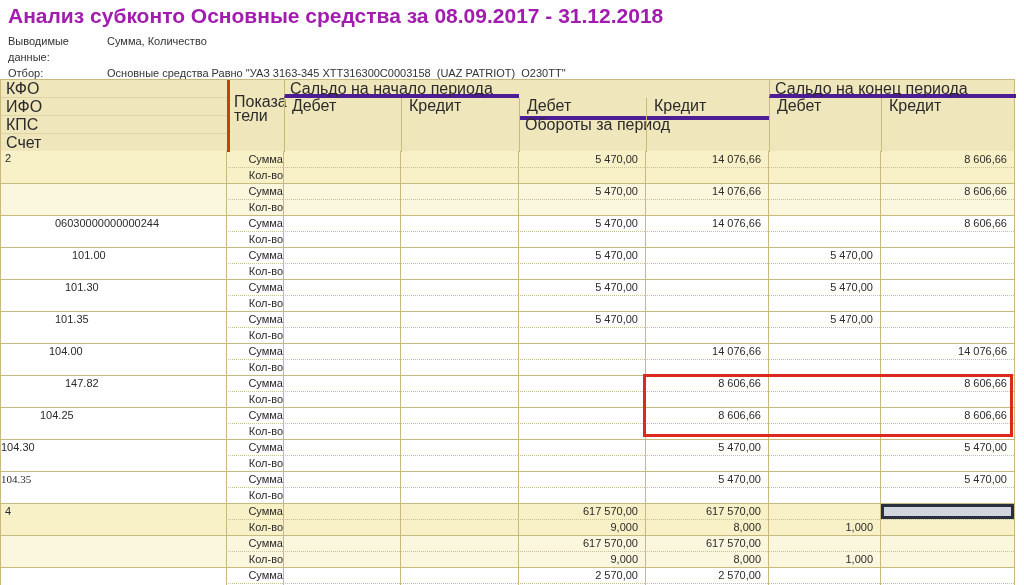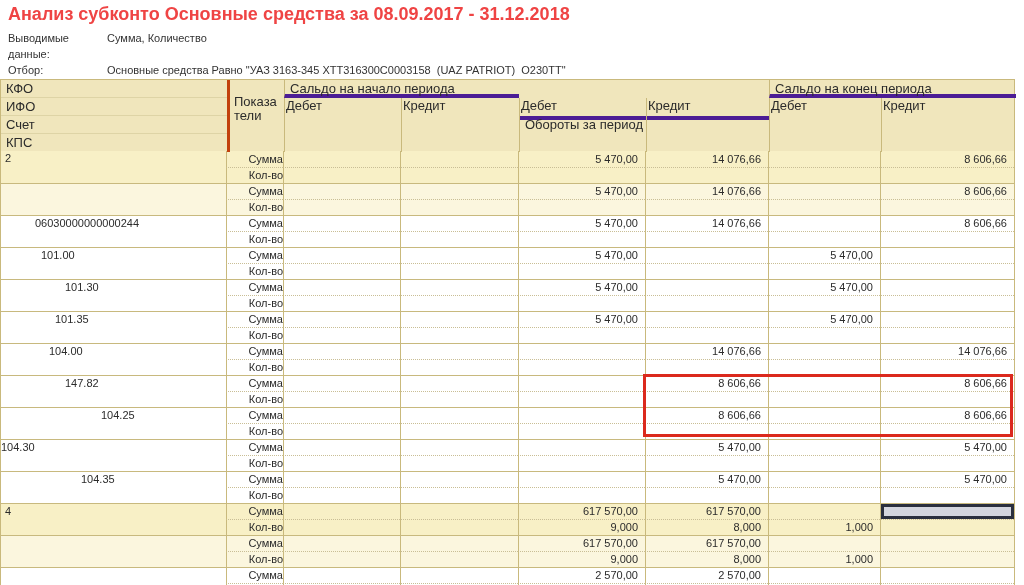--- a/index.html
+++ b/index.html
@@ -1,42 +1,42 @@
 <!DOCTYPE html>
 <html><head>
 <meta charset="utf-8">
 <style>
   * { box-sizing: border-box; margin: 0; padding: 0; }
   html, body { width: 1024px; height: 585px; overflow: hidden; background: #fff;
     font-family: "Liberation Sans", "DejaVu Sans", sans-serif; color: #2b2b2b; }
 
   
-  .page-title { font-size: 18px; font-weight: bold; color: #ef4444; padding: 4px 0 3px 8px; }
+  .page-title { font-size: 21px; font-weight: bold; color: #a21caf; padding: 4px 0 3px 8px; }
   .meta { font-size: 11px; line-height: 16px; margin-top: 2px; }
   .meta-row { display: grid; grid-template-columns: 107px auto; }
   .meta-label { padding-left: 8px; color: #333; }
   .meta-value { white-space: pre; color: #333; }
 
   
   .report { position: absolute; left: 0; top: 79px; width: 1015px; }
 
   .hdr { display: grid;
     grid-template-columns: 226px 57px 117px 118px 127px 123px 112px 135px;
     grid-template-rows: 18px 54px;
-    height: 72px; background: #F0E6BC; font-size: 13px;
+    height: 72px; background: #F0E6BC; font-size: 16px;
     border: 1px solid #C9B97C; border-bottom: none; }
   .acc-hdr { grid-row: 1 / 3; grid-column: 1; }
   .acc-hdr div { height: 18px; line-height: 17px; padding-left: 5px; }
   .acc-hdr div:not(:last-child) { border-bottom: 1px solid #DED4A6; }
   .ind-hdr { grid-row: 1 / 3; grid-column: 2; border-left: 3px solid #c2410c;
     padding: 15px 4px; white-space: pre-line; line-height: 14px; }
   .sec-title { grid-row: 1; border-left: 1px solid #C9B97C; border-bottom: 4px solid #4c1d95;
     padding-left: 5px; line-height: 17px; }
   .sec-a { grid-column: 3 / span 2; } .sec-b { grid-column: 5 / span 2; margin-top: 36px; } .sec-c { grid-column: 7 / span 2; }
-  .sub { grid-row: 2; border-left: 1px solid #C9B97C; padding-left: 1px; line-height: 16px; }
+  .sub { grid-row: 2; border-left: 1px solid #C9B97C; padding-left: 7px; line-height: 16px; }
   .sub-1 { grid-column: 3; } .sub-2 { grid-column: 4; } .sub-3 { grid-column: 5; }
   .sub-4 { grid-column: 6; } .sub-5 { grid-column: 7; } .sub-6 { grid-column: 8; }
 
   .tbl-wrap { border: 1px solid #C9B97C; border-top: none; }
   table { border-collapse: separate; border-spacing: 0; table-layout: fixed; width: 1013px; font-size: 11px; }
   col.c-acc { width: 225px; } col.c-ind { width: 57px; }
   col.c-v1 { width: 117px; } col.c-v2 { width: 118px; } col.c-v3 { width: 127px; }
   col.c-v4 { width: 123px; } col.c-v5 { width: 112px; } col.c-v6 { width: 134px; }
   td { height: 16px; line-height: 15px; overflow: hidden; white-space: nowrap; }
   td.ind, td.val { border-left: 1px solid #C9B97C; }
@@ -72,22 +72,22 @@
       <span class="meta-label">Единица измерения:</span>
       <span class="meta-value">рубль (код по ОКЕИ 383)</span>
     </div>
   </div>
 
   <div class="report">
     <div class="hdr">
       <div class="acc-hdr">
         <div>КФО</div>
         <div>ИФО</div>
+        <div>КПС</div>
         <div>Счет</div>
-        <div>КПС</div>
       </div>
       <div class="ind-hdr">Показа
 тели</div>
       <div class="sec-title sec-a">Сальдо на начало периода</div>
       <div class="sec-title sec-b">Обороты за период</div>
       <div class="sec-title sec-c">Сальдо на конец периода</div>
       <div class="sub sub-1">Дебет</div>
       <div class="sub sub-2">Кредит</div>
       <div class="sub sub-3">Дебет</div>
       <div class="sub sub-4">Кредит</div>
@@ -140,40 +140,40 @@
             <tr class="r-qty l2">
               <td class="ind">Кол-во</td>
               <td class="val"></td>
               <td class="val"></td>
               <td class="val"></td>
               <td class="val"></td>
               <td class="val"></td>
               <td class="val"></td>
             </tr>
             <tr class="r-sum white">
-              <td class="acc" rowspan="2" style="padding-left: 34px;">06030000000000244</td>
-              <td class="ind">Сумма</td>
-              <td class="val"></td>
-              <td class="val"></td>
-              <td class="val">5 470,00</td>
-              <td class="val">14 076,66</td>
-              <td class="val"></td>
-              <td class="val">8 606,66</td>
-            </tr>
-            <tr class="r-qty white">
-              <td class="ind">Кол-во</td>
-              <td class="val"></td>
-              <td class="val"></td>
-              <td class="val"></td>
-              <td class="val"></td>
-              <td class="val"></td>
-              <td class="val"></td>
-            </tr>
-            <tr class="r-sum white">
-              <td class="acc" rowspan="2" style="padding-left: 40px;">101.00</td>
+              <td class="acc" rowspan="2" style="padding-left: 54px;">06030000000000244</td>
+              <td class="ind">Сумма</td>
+              <td class="val"></td>
+              <td class="val"></td>
+              <td class="val">5 470,00</td>
+              <td class="val">14 076,66</td>
+              <td class="val"></td>
+              <td class="val">8 606,66</td>
+            </tr>
+            <tr class="r-qty white">
+              <td class="ind">Кол-во</td>
+              <td class="val"></td>
+              <td class="val"></td>
+              <td class="val"></td>
+              <td class="val"></td>
+              <td class="val"></td>
+              <td class="val"></td>
+            </tr>
+            <tr class="r-sum white">
+              <td class="acc" rowspan="2" style="padding-left: 71px;">101.00</td>
               <td class="ind">Сумма</td>
               <td class="val"></td>
               <td class="val"></td>
               <td class="val">5 470,00</td>
               <td class="val"></td>
               <td class="val">5 470,00</td>
               <td class="val"></td>
             </tr>
             <tr class="r-qty white">
               <td class="ind">Кол-во</td>
@@ -254,21 +254,21 @@
             <tr class="r-qty white">
               <td class="ind">Кол-во</td>
               <td class="val"></td>
               <td class="val"></td>
               <td class="val"></td>
               <td class="val"></td>
               <td class="val"></td>
               <td class="val"></td>
             </tr>
             <tr class="r-sum white">
-              <td class="acc" rowspan="2" style="padding-left: 100px;">104.25</td>
+              <td class="acc" rowspan="2" style="padding-left: 39px;">104.25</td>
               <td class="ind">Сумма</td>
               <td class="val"></td>
               <td class="val"></td>
               <td class="val"></td>
               <td class="val">8 606,66</td>
               <td class="val"></td>
               <td class="val">8 606,66</td>
             </tr>
             <tr class="r-qty white">
               <td class="ind">Кол-во</td>
@@ -292,21 +292,21 @@
             <tr class="r-qty white">
               <td class="ind">Кол-во</td>
               <td class="val"></td>
               <td class="val"></td>
               <td class="val"></td>
               <td class="val"></td>
               <td class="val"></td>
               <td class="val"></td>
             </tr>
             <tr class="r-sum white">
-              <td class="acc" rowspan="2" style="padding-left: 80px;">104.35</td>
+              <td class="acc" rowspan="2" style=" font-family: Liberation Serif, serif;">104.35</td>
               <td class="ind">Сумма</td>
               <td class="val"></td>
               <td class="val"></td>
               <td class="val"></td>
               <td class="val">5 470,00</td>
               <td class="val"></td>
               <td class="val">5 470,00</td>
             </tr>
             <tr class="r-qty white">
               <td class="ind">Кол-во</td>

